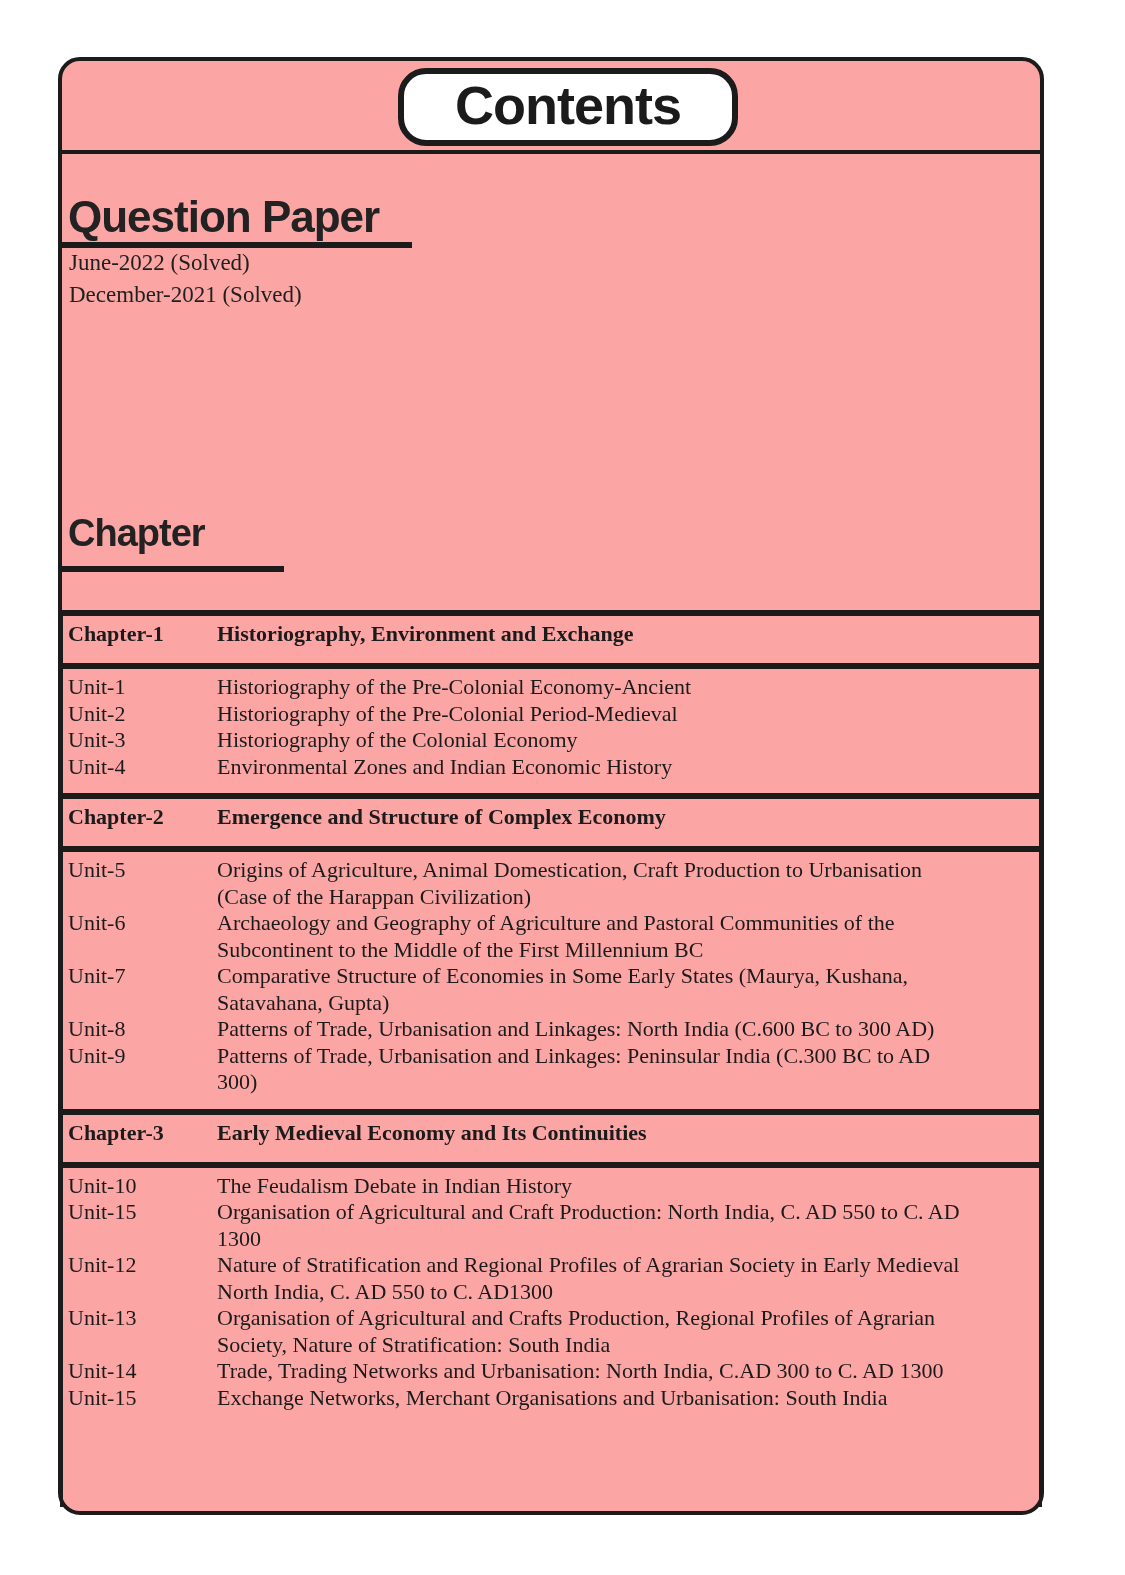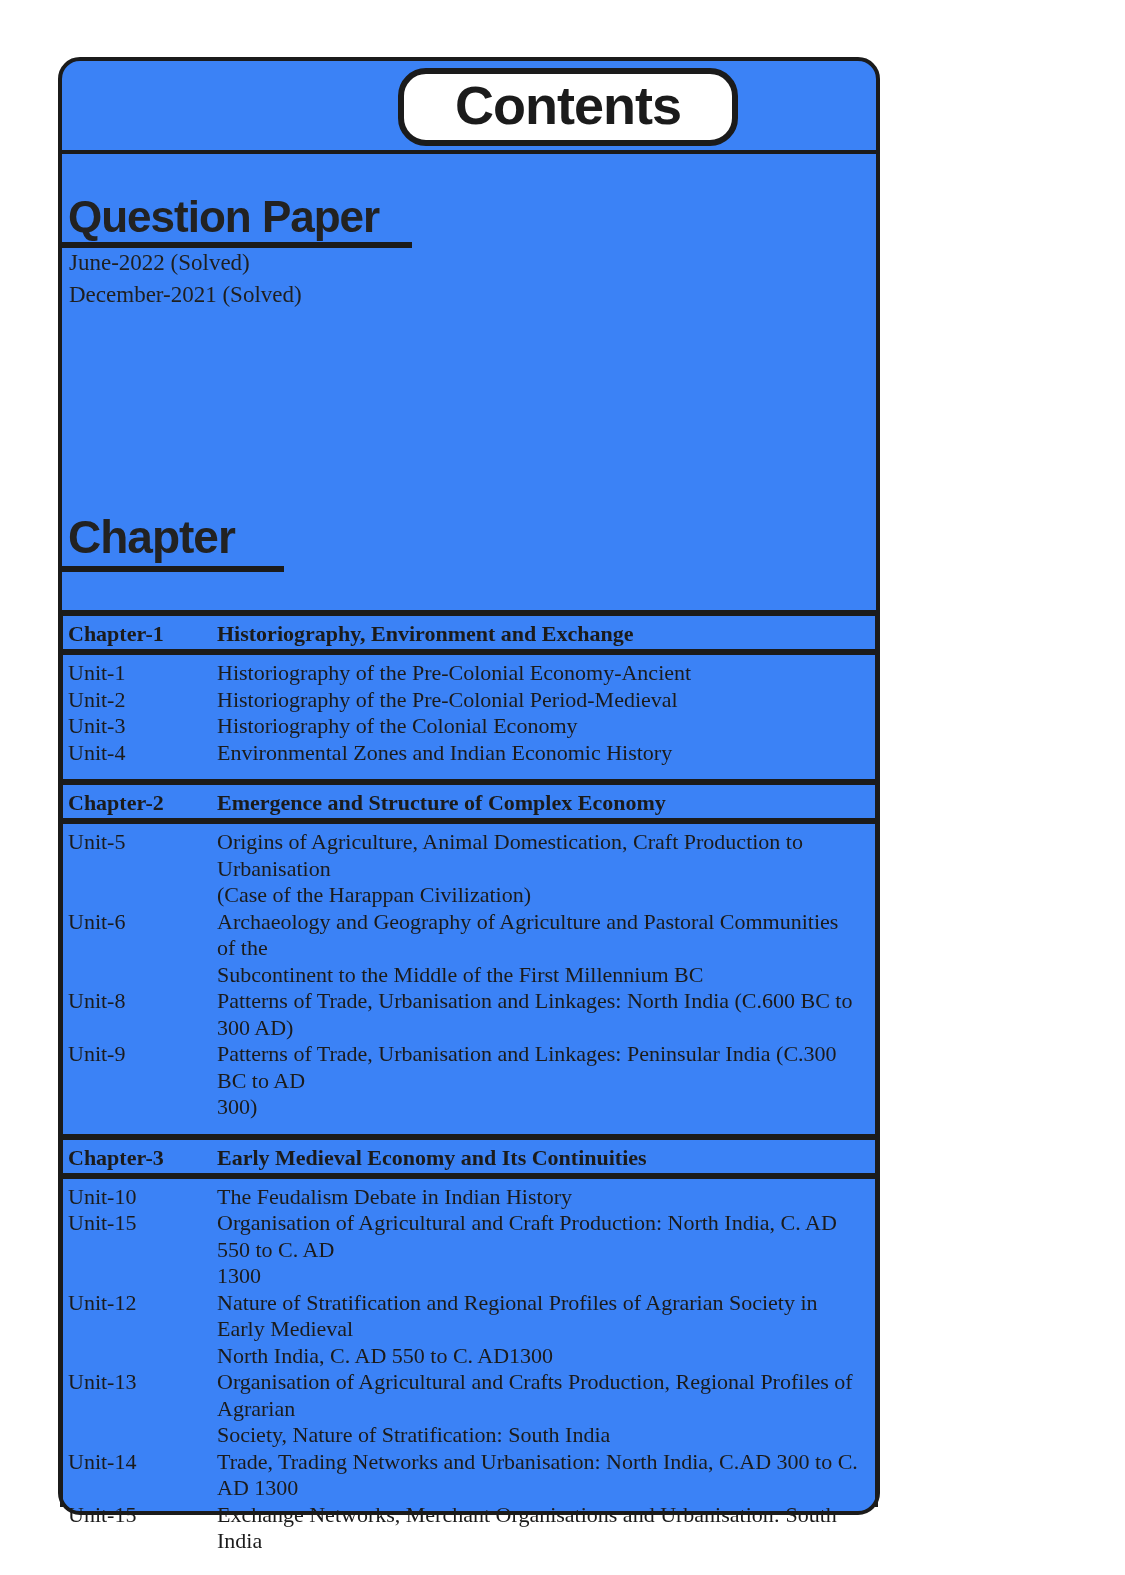--- a/index.html
+++ b/index.html
@@ -1,22 +1,22 @@
 <!DOCTYPE html>
 <html><head>
 <meta charset="utf-8">
 <style>
   * { margin:0; padding:0; box-sizing:border-box; }
   html,body { width:1125px; height:1575px; background:#ffffff; }
   body { position:relative; font-family:"Liberation Serif", serif; color:#1b1b1b; }
 
   
   .page {
-    position:absolute; left:58px; top:57px; width:822px; height:1458px;
-    border:4px solid #1b1b1b; border-radius:22px; background:#3b82f6;
+    position:absolute; left:58px; top:57px; width:986px; height:1458px;
+    border:4px solid #1b1b1b; border-radius:22px; background:#fca5a5;
   }
 
   
   .badge {
     position:absolute; left:336px; top:7px; width:340px; height:78px;
     border:6px solid #1b1b1b; border-radius:28px;
     display:flex; align-items:center; justify-content:center; background:#fff;
   }
   .badge span {
     font-family:"Liberation Sans", sans-serif; font-weight:bold;
@@ -29,32 +29,32 @@
     position:absolute; left:-4px; right:-4px; top:89px; height:4px; background:#1b1b1b;
   }
 
   .big-heading {
     position:absolute; font-family:"Liberation Sans", sans-serif; font-weight:bold;
     color:#222; letter-spacing:-1px; line-height:1;
   }
   .qp-heading { left:6px; top:134px; font-size:44px; }
   .qp-underline { position:absolute; left:-4px; top:181px; width:354px; height:6px; background:#1b1b1b; }
   .qp-items { position:absolute; left:7px; top:186px; font-size:23px; line-height:32px; color:#1f1f1f; }
-  .ch-heading { left:6px; top:453px; font-size:46px; }
+  .ch-heading { left:6px; top:453px; font-size:38px; }
   .ch-underline { position:absolute; left:-4px; top:505px; width:226px; height:6px; background:#1b1b1b; }
 
   
   .toc-table {
     position:absolute; left:-2px; right:-2px; top:549px; bottom:4px;
     border-left:3px solid #1b1b1b; border-right:3px solid #1b1b1b;
     display:flex; flex-direction:column;
   }
   .double-rule { height:4px; border-top:3px solid #1b1b1b; border-bottom:3px solid #1b1b1b; }
   .row { display:flex; align-items:flex-start; }
-  .chapter-row { padding:4px 6px 2px 5px; font-weight:bold; font-size:22px; line-height:27px;justify-content:center; }
+  .chapter-row { padding:4px 6px 16px 5px; font-weight:bold; font-size:22px; line-height:27px;justify-content:center; }
   .units { padding:5px 12px 13px 5px; }
   .unit-row { font-size:22px; line-height:26.5px; }
   .col-label { width:149px; flex:0 0 149px; }
   .col-title { flex:1; white-space:pre-line; padding-right:2px; }
 </style>
 </head>
 <body>
 
 <div class="page">
 
@@ -113,20 +113,25 @@
         <div class="col-label">Unit-5</div>
         <div class="col-title">Origins of Agriculture, Animal Domestication, Craft Production to Urbanisation
 (Case of the Harappan Civilization)</div>
       </div>
       <div class="row unit-row">
         <div class="col-label">Unit-6</div>
         <div class="col-title">Archaeology and Geography of Agriculture and Pastoral Communities of the
 Subcontinent to the Middle of the First Millennium BC</div>
       </div>
       <div class="row unit-row">
+        <div class="col-label">Unit-7</div>
+        <div class="col-title">Comparative Structure of Economies in Some Early States (Maurya, Kushana,
+Satavahana, Gupta)</div>
+      </div>
+      <div class="row unit-row">
         <div class="col-label">Unit-8</div>
         <div class="col-title">Patterns of Trade, Urbanisation and Linkages: North India (C.600 BC to 300 AD)</div>
       </div>
       <div class="row unit-row">
         <div class="col-label">Unit-9</div>
         <div class="col-title">Patterns of Trade, Urbanisation and Linkages: Peninsular India (C.300 BC to AD
 300)</div>
       </div>
     </div>
 

